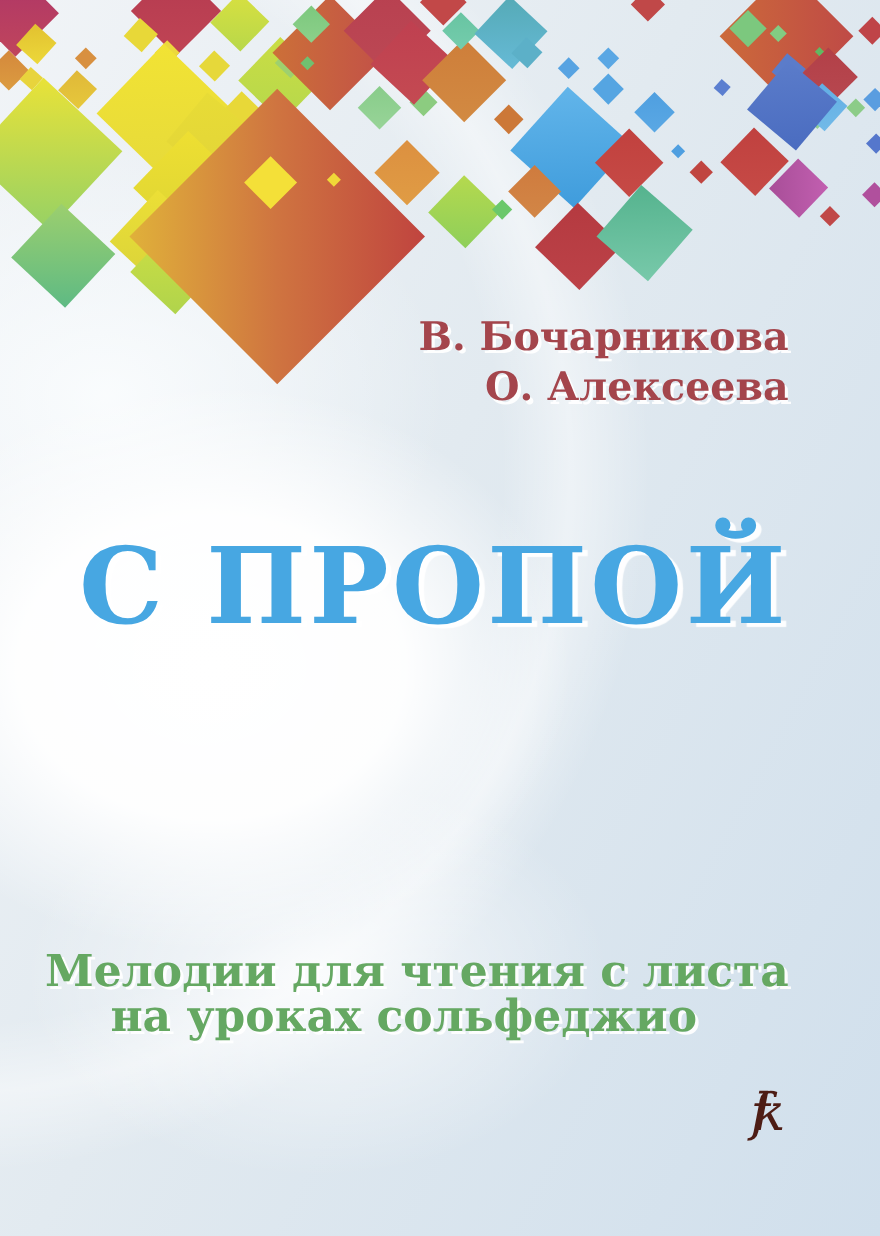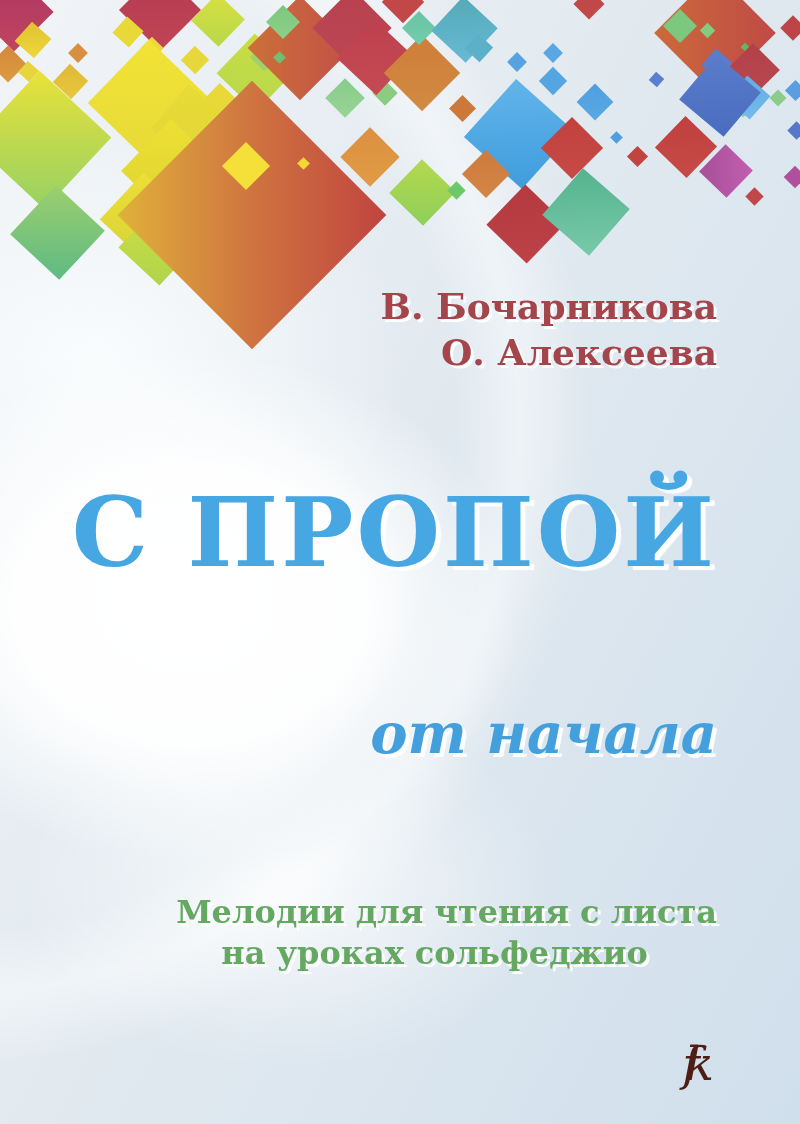--- a/index.html
+++ b/index.html
@@ -35,28 +35,28 @@
     color: #47a7e2;
     text-shadow: 5px 4px 1px rgba(255,255,255,0.95);
   }
   .subtitle {
     top: 703px;
     font-size: 56px; font-weight: bold; font-style: italic; line-height: 60px;
     color: #43a0dc;
     text-shadow: 4px 4px 0 rgba(255,255,255,0.95);
   }
   .description {
-    top: 892px;
-    font-size: 32px; font-weight: bold; line-height: 41px;
+    top: 862px;
+    font-size: 40px; font-weight: bold; line-height: 41px;
     color: #65a862;
     text-shadow: 3px 3px 0 rgba(255,255,255,0.92);
   }
   .description .line2 { padding-right: 24px; text-align: center; }
   .publisher-logo {
-    top: 1036px; right: 86px;
+    top: 984px; right: 86px;
     font-size: 47px; font-style: italic; font-weight: normal;
     letter-spacing: -0.30em;
     color: #4e1d15;
     padding-right: 0.3em; 
   }
 </style>
 </head>
 <body>
 
 <div class="cover">
@@ -137,21 +137,20 @@
   <div class="textcol authors">
     <div>В. Бочарникова</div>
     <div>О. Алексеева</div>
   </div>
 
   <div class="textcol title">
     <div>С ПРОПОЙ</div>
   </div>
 
   <div class="textcol subtitle">
-    <div>от начала</div>
   </div>
 
   <div class="textcol description">
     <div>Мелодии для чтения с листа</div>
     <div class="line2">на уроках сольфеджио</div>
   </div>
 
   <div class="textcol publisher-logo">fk</div>
 
 </div>

